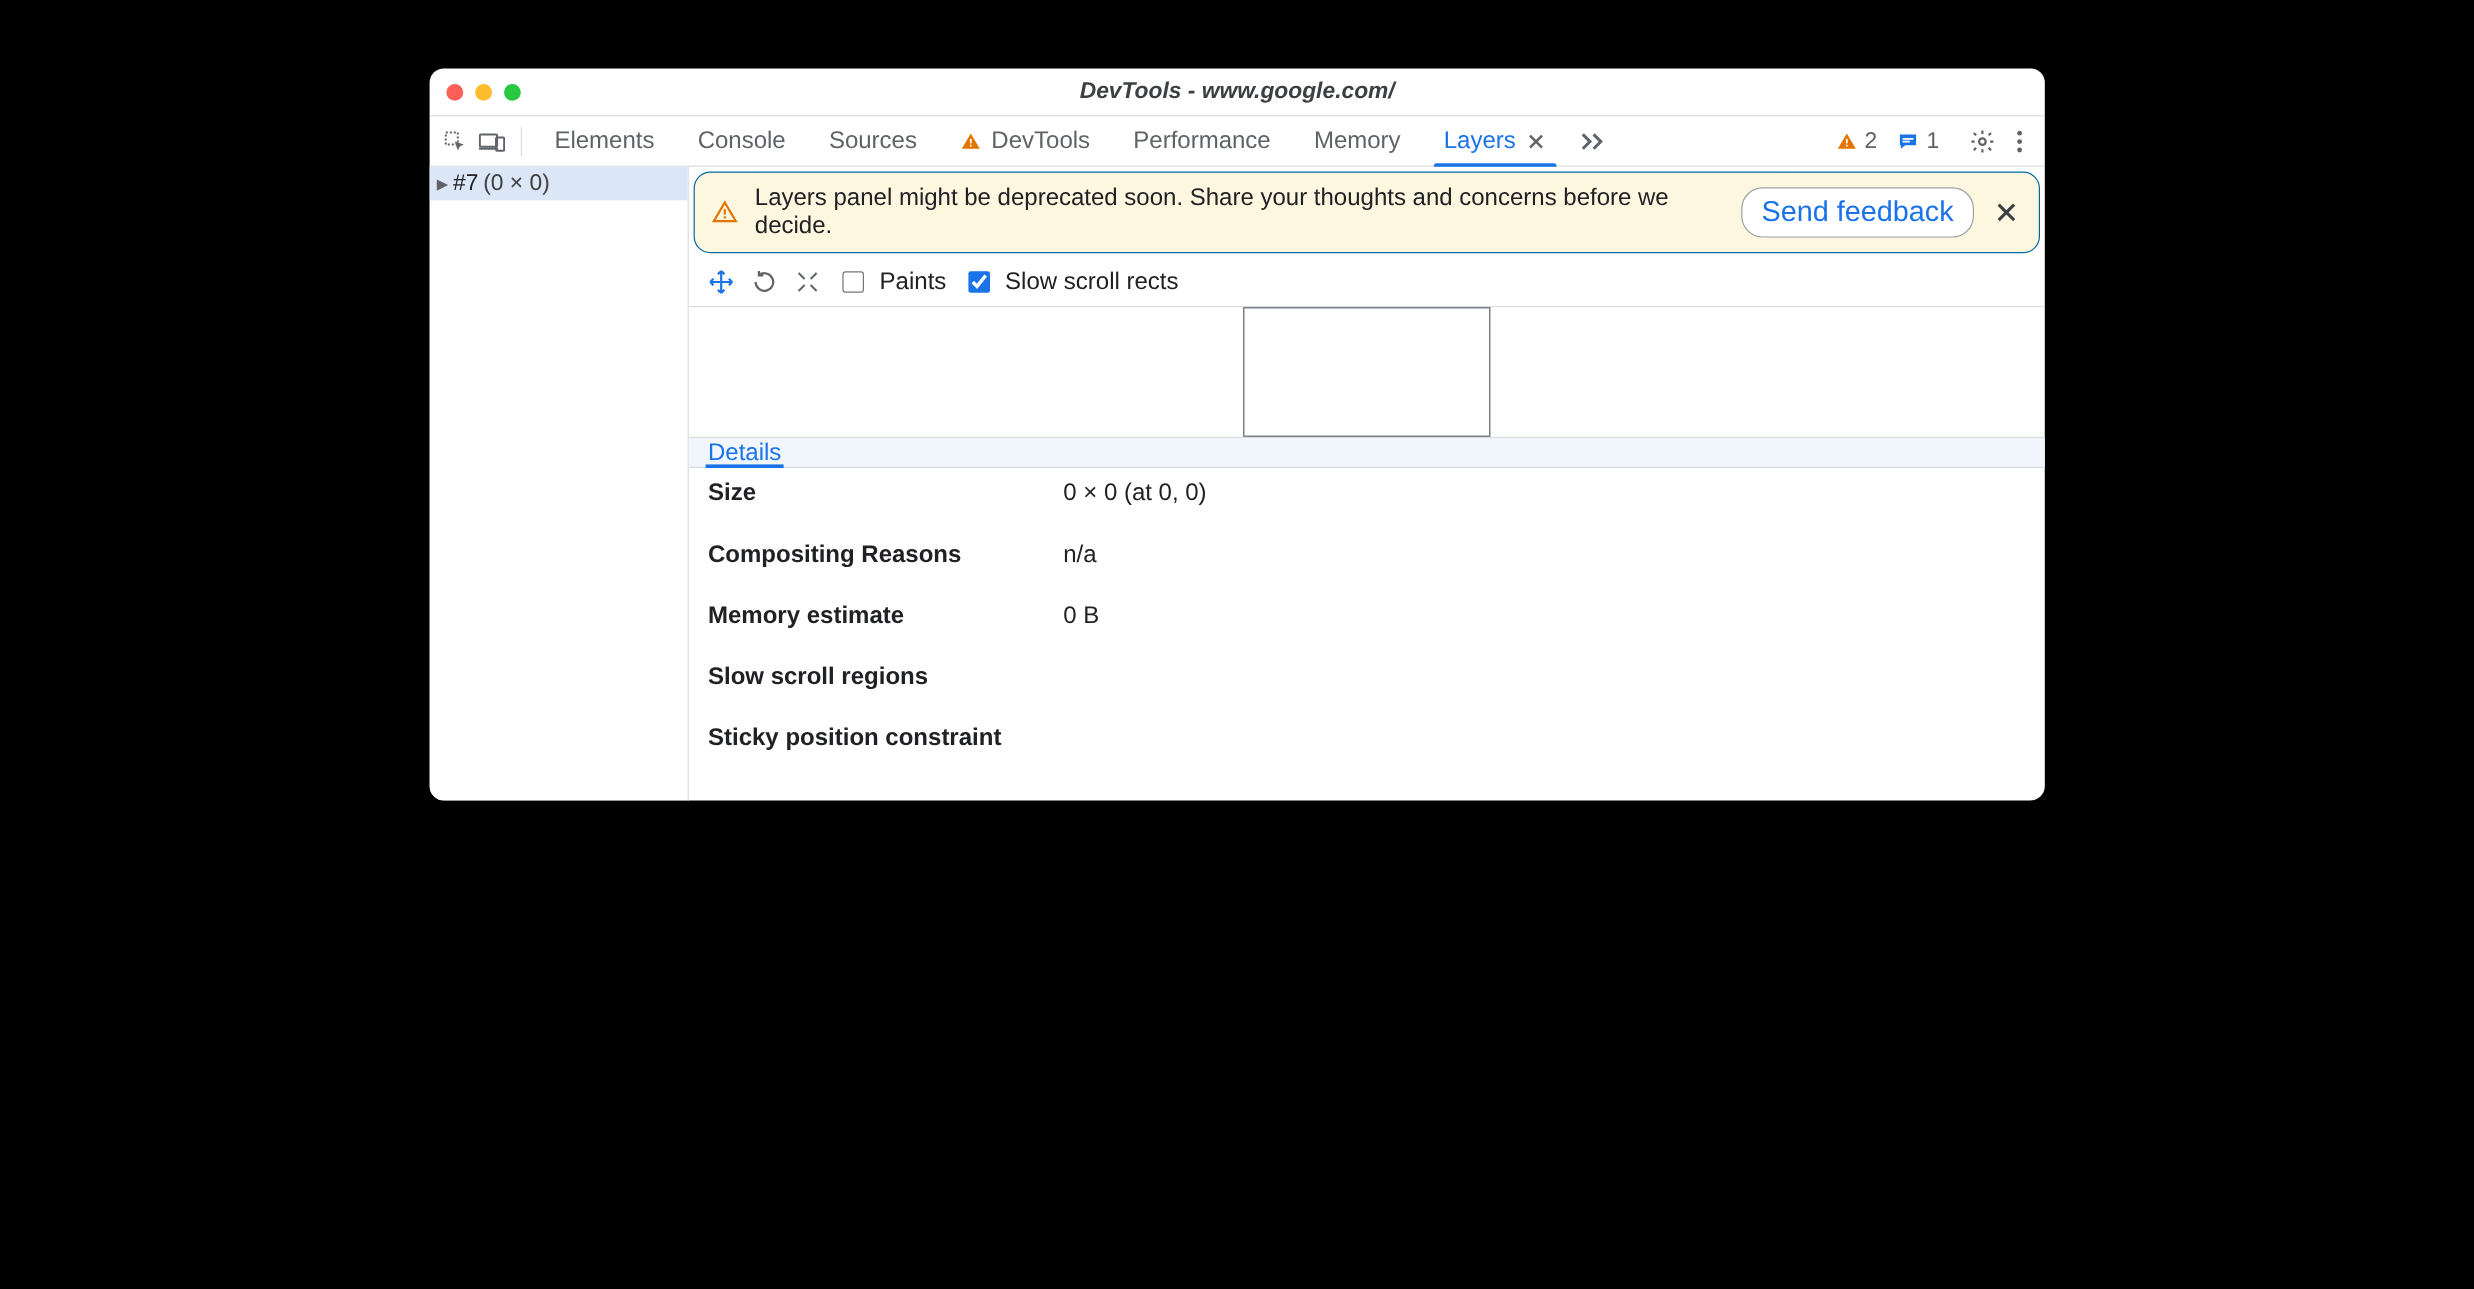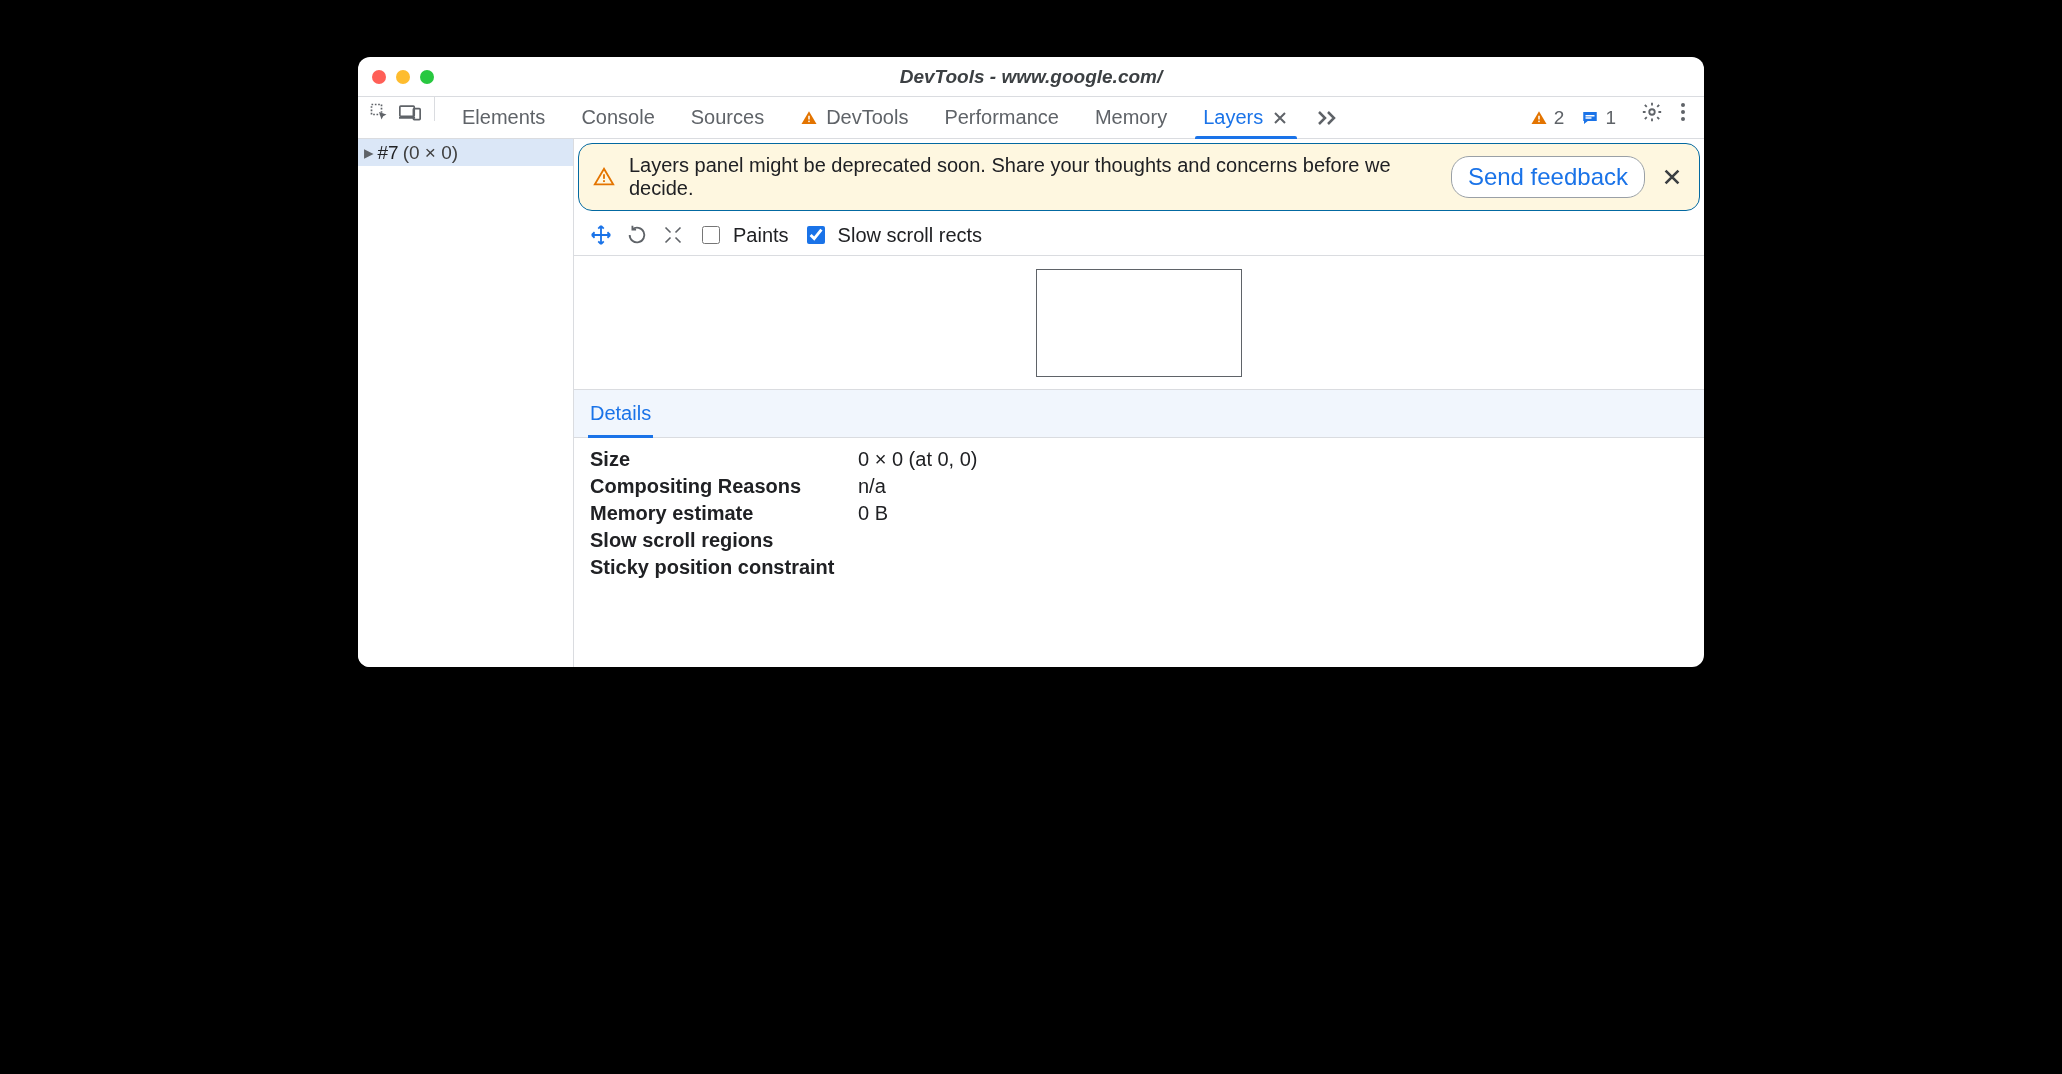--- a/index.html
+++ b/index.html
@@ -32,21 +32,21 @@
   .traffic { display:flex; gap:10px; }
   .dot { width:14px; height:14px; border-radius:50%; }
   .dot.red{background:#ff5f57;} .dot.yellow{background:#febc2e;} .dot.green{background:#28c840;}
   .titlebar-title {
     position:absolute; left:0; right:0; text-align:center;
     font-weight:600; font-size:19px; color:#3c4043;
     pointer-events:none;
   }
   
   .toolbar {
-    display:flex; 
+    display:flex; align-items:center;
     height:42px;
     border-bottom:1px solid #dadce0;
     padding:0 6px;
     gap:1px;
   }
   .tb-iconbtn {
     width:30px; height:30px;
     display:flex;align-items:center;justify-content:center;
     color:#5f6368;
   }
@@ -110,34 +110,34 @@
   .chk input { width:18px; height:18px; accent-color:#1a73e8; }
   
   .canvas{
     height:134px; border-bottom:1px solid #dadce0;
     display:flex; align-items:center; justify-content:center;
   }
   .rect{ width:206px; height:108px; border:1px solid #5f6368; background:#fff; }
   
   .details-tabbar{
     display:flex; align-items:center; padding:0 16px;
-    background:#f1f6fd; border-bottom:1px solid #dadce0; height:48px;
+    background:#f1f6fd; border-bottom:1px solid #dadce0; height:33px;
   }
   .details-tab{
     color:#1a73e8; font-size:20px; height:100%;
     display:flex; align-items:center; position:relative;
   }
   .details-tab::after{
     content:""; position:absolute; left:-2px; right:-2px; bottom:-1px;
     height:3px; background:#1a73e8;
   }
   .details-grid{
     padding:10px 16px 40px 16px;
     display:grid; grid-template-columns:268px 1fr;
-    row-gap:4px; font-size:20px;
+    row-gap:4px; font-size:20px;gap:28px;
   }
   .dk{ font-weight:700; }
   svg{display:block}
 </style>
 </head>
 <body>
 
 <div class="window">
 
   <div class="titlebar">

